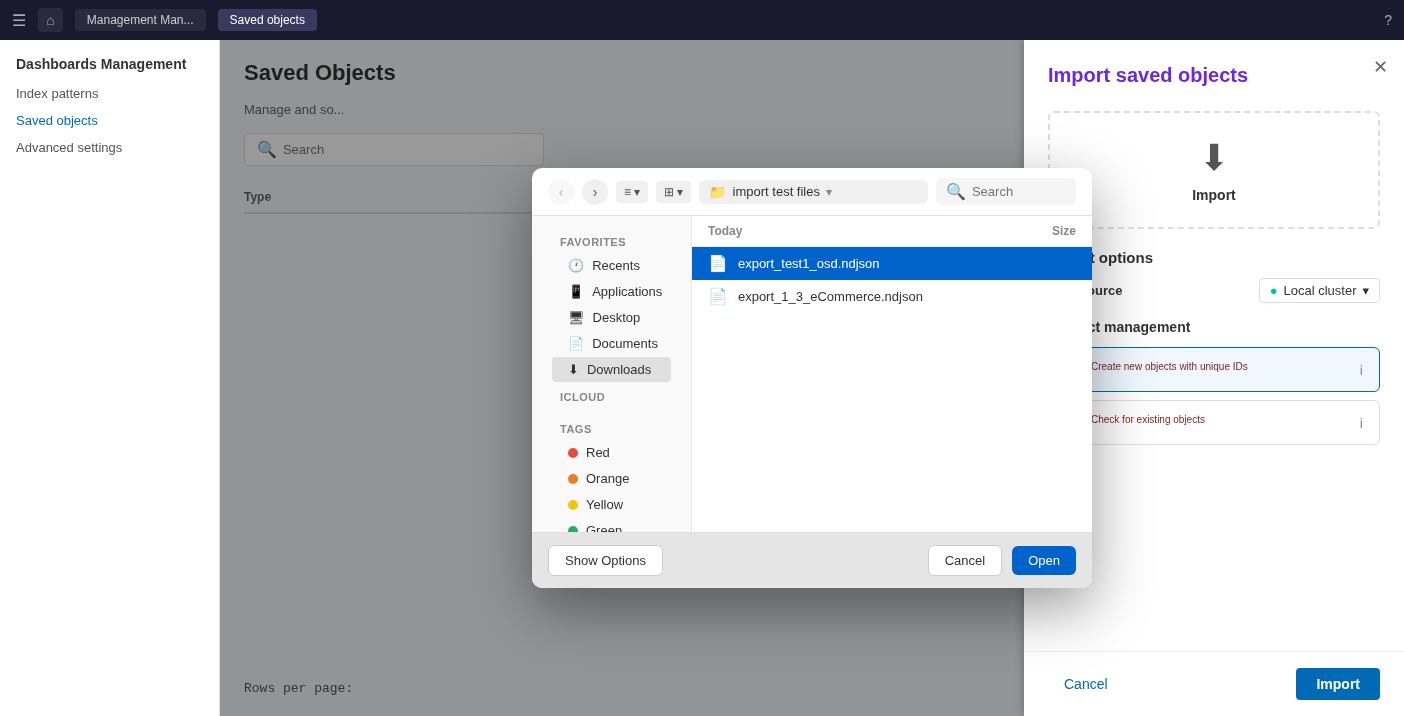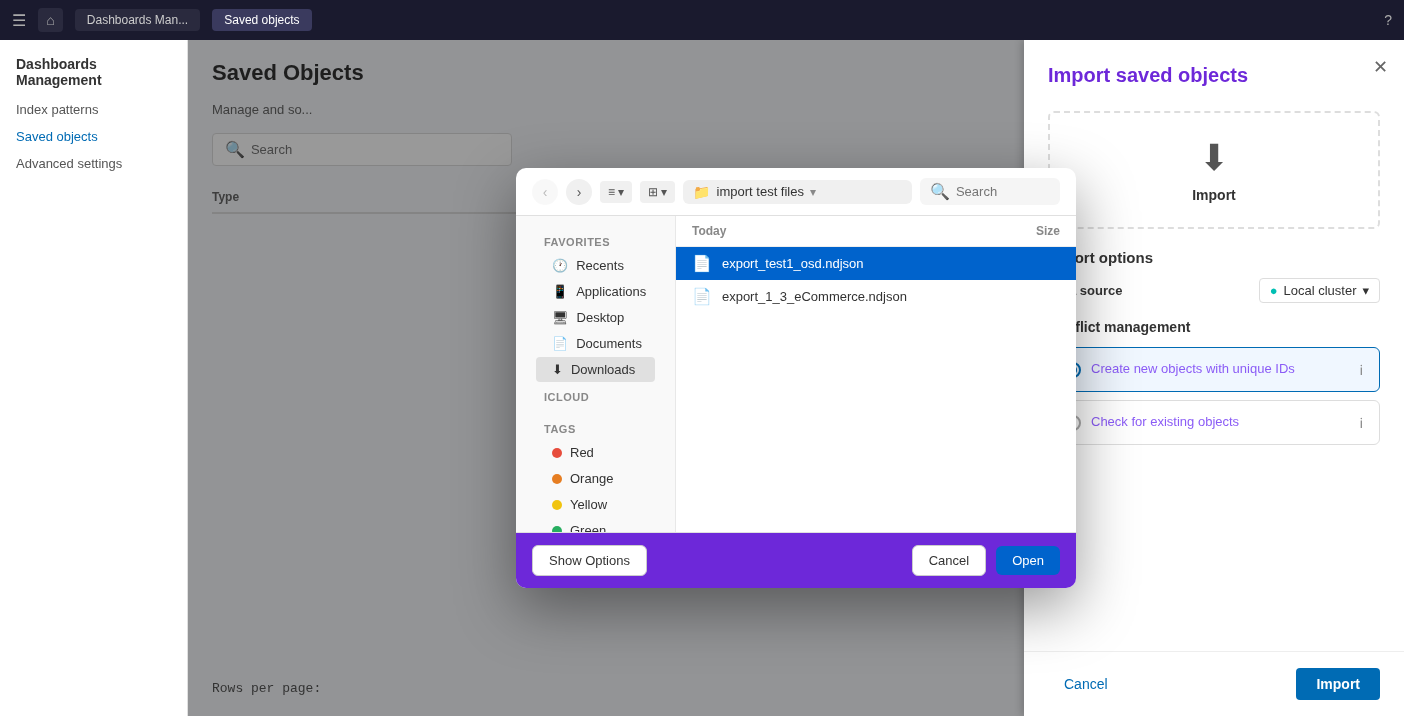--- a/index.html
+++ b/index.html
@@ -18,21 +18,21 @@
     .home-icon { color: #aaa; font-size: 14px; cursor: pointer; background: #2a2a3e; padding: 4px 8px; border-radius: 4px; }
     .tab { background: #2a2a3e; color: #ccc; padding: 4px 12px; border-radius: 4px; font-size: 12px; cursor: pointer; }
     .tab.active { background: #3a3a5e; color: white; }
     .top-bar-right { margin-left: auto; color: #aaa; font-size: 14px; }
 
     
     .main-layout { display: flex; height: calc(716px - 40px); }
 
     
     .sidebar {
-      width: 188px;
+      width: 220px;
       background: #fff;
       border-right: 1px solid #e0e0e0;
       padding: 16px 0;
       flex-shrink: 0;
     }
     .sidebar-title { font-size: 14px; font-weight: 600; color: #333; padding: 0 16px 8px; }
     .sidebar-item { padding: 6px 16px; font-size: 13px; color: #555; cursor: pointer; display: flex; align-items: flex-start; gap: 8px; }
     .sidebar-item.active { color: #006bb4; font-weight: 500; }
 
     
@@ -76,21 +76,21 @@
     .data-source-row { display: flex; align-items: center; justify-content: space-between; margin-bottom: 16px; }
     .data-source-label { font-size: 13px; color: #333; font-weight: 600; }
     .data-source-select { display: flex; align-items: center; gap: 6px; border: 1px solid #ddd; border-radius: 4px; padding: 4px 10px; font-size: 13px; color: #333; cursor: pointer; background: white; }
 
     .conflict-title { font-size: 14px; font-weight: 700; color: #333; margin-bottom: 12px; }
     .conflict-option { border: 1px solid #ddd; border-radius: 6px; padding: 12px 16px; margin-bottom: 8px; display: flex; align-items: flex-start; gap: 10px; cursor: pointer; }
     .conflict-option.selected { border-color: #006bb4; background: #f0f7ff; }
     .conflict-option .radio { width: 16px; height: 16px; border-radius: 50%; border: 2px solid #006bb4; display: flex; align-items: center; justify-content: center; flex-shrink: 0; margin-top: 2px; }
     .conflict-option.selected .radio::after { content: ''; width: 8px; height: 8px; border-radius: 50%; background: #006bb4; display: block; }
     .conflict-option .radio-unselected { width: 16px; height: 16px; border-radius: 50%; border: 2px solid #aaa; flex-shrink: 0; margin-top: 2px; }
-    .conflict-text { font-size: 13px; color: #8b5cf6; line-height: 1.4; }
+    .conflict-text { font-size: 10px; color: #7f1d1d; line-height: 1.4; }
     .conflict-info { margin-left: auto; color: #888; font-size: 14px; flex-shrink: 0; }
 
     .panel-footer { position: absolute; bottom: 0; left: 0; right: 0; padding: 16px 24px; border-top: 1px solid #eee; display: flex; justify-content: space-between; align-items: center; background: white; }
     .cancel-btn { background: transparent; border: none; color: #006bb4; font-size: 14px; cursor: pointer; padding: 8px 16px; }
     .import-btn { background: #006bb4; color: white; border: none; border-radius: 4px; padding: 8px 20px; font-size: 14px; cursor: pointer; font-weight: 600; }
 
     
     .file-dialog-backdrop {
       position: absolute;
       top: 0; left: 0; right: 0; bottom: 0;
@@ -150,36 +150,36 @@
     .file-icon { font-size: 16px; flex-shrink: 0; }
     .file-name { flex: 1; }
 
     .dialog-footer {
       display: flex;
       align-items: center;
       justify-content: flex-end;
       padding: 12px 16px;
       border-top: 1px solid #e0e0e0;
       gap: 10px;
-      background: #6d28d9;
+      background: #e5e5e5;
     }
     .show-options-btn { background: white; border: 1px solid #ccc; border-radius: 6px; padding: 7px 16px; font-size: 13px; color: #333; cursor: pointer; margin-right: auto; }
     .dialog-cancel-btn { background: white; border: 1px solid #ccc; border-radius: 6px; padding: 7px 16px; font-size: 13px; color: #333; cursor: pointer; }
     .dialog-open-btn { background: #0063cc; color: white; border: none; border-radius: 6px; padding: 7px 16px; font-size: 13px; cursor: pointer; font-weight: 500; }
 
     
     .rows-per-page { font-size: 13px; color: #555; }
   </style>
 </head>
 <body>
 
 <div class="top-bar">
   <span class="hamburger-icon">☰</span>
   <span class="home-icon">⌂</span>
-  <span class="tab">Dashboards Man...</span>
+  <span class="tab">Management Man...</span>
   <span class="tab active">Saved objects</span>
   <span class="top-bar-right">?</span>
 </div>
 
 <div class="main-layout">
 
   <div class="sidebar">
     <div class="sidebar-title">Dashboards Management</div>
     <div class="sidebar-item">
       <span>Index patterns</span>

